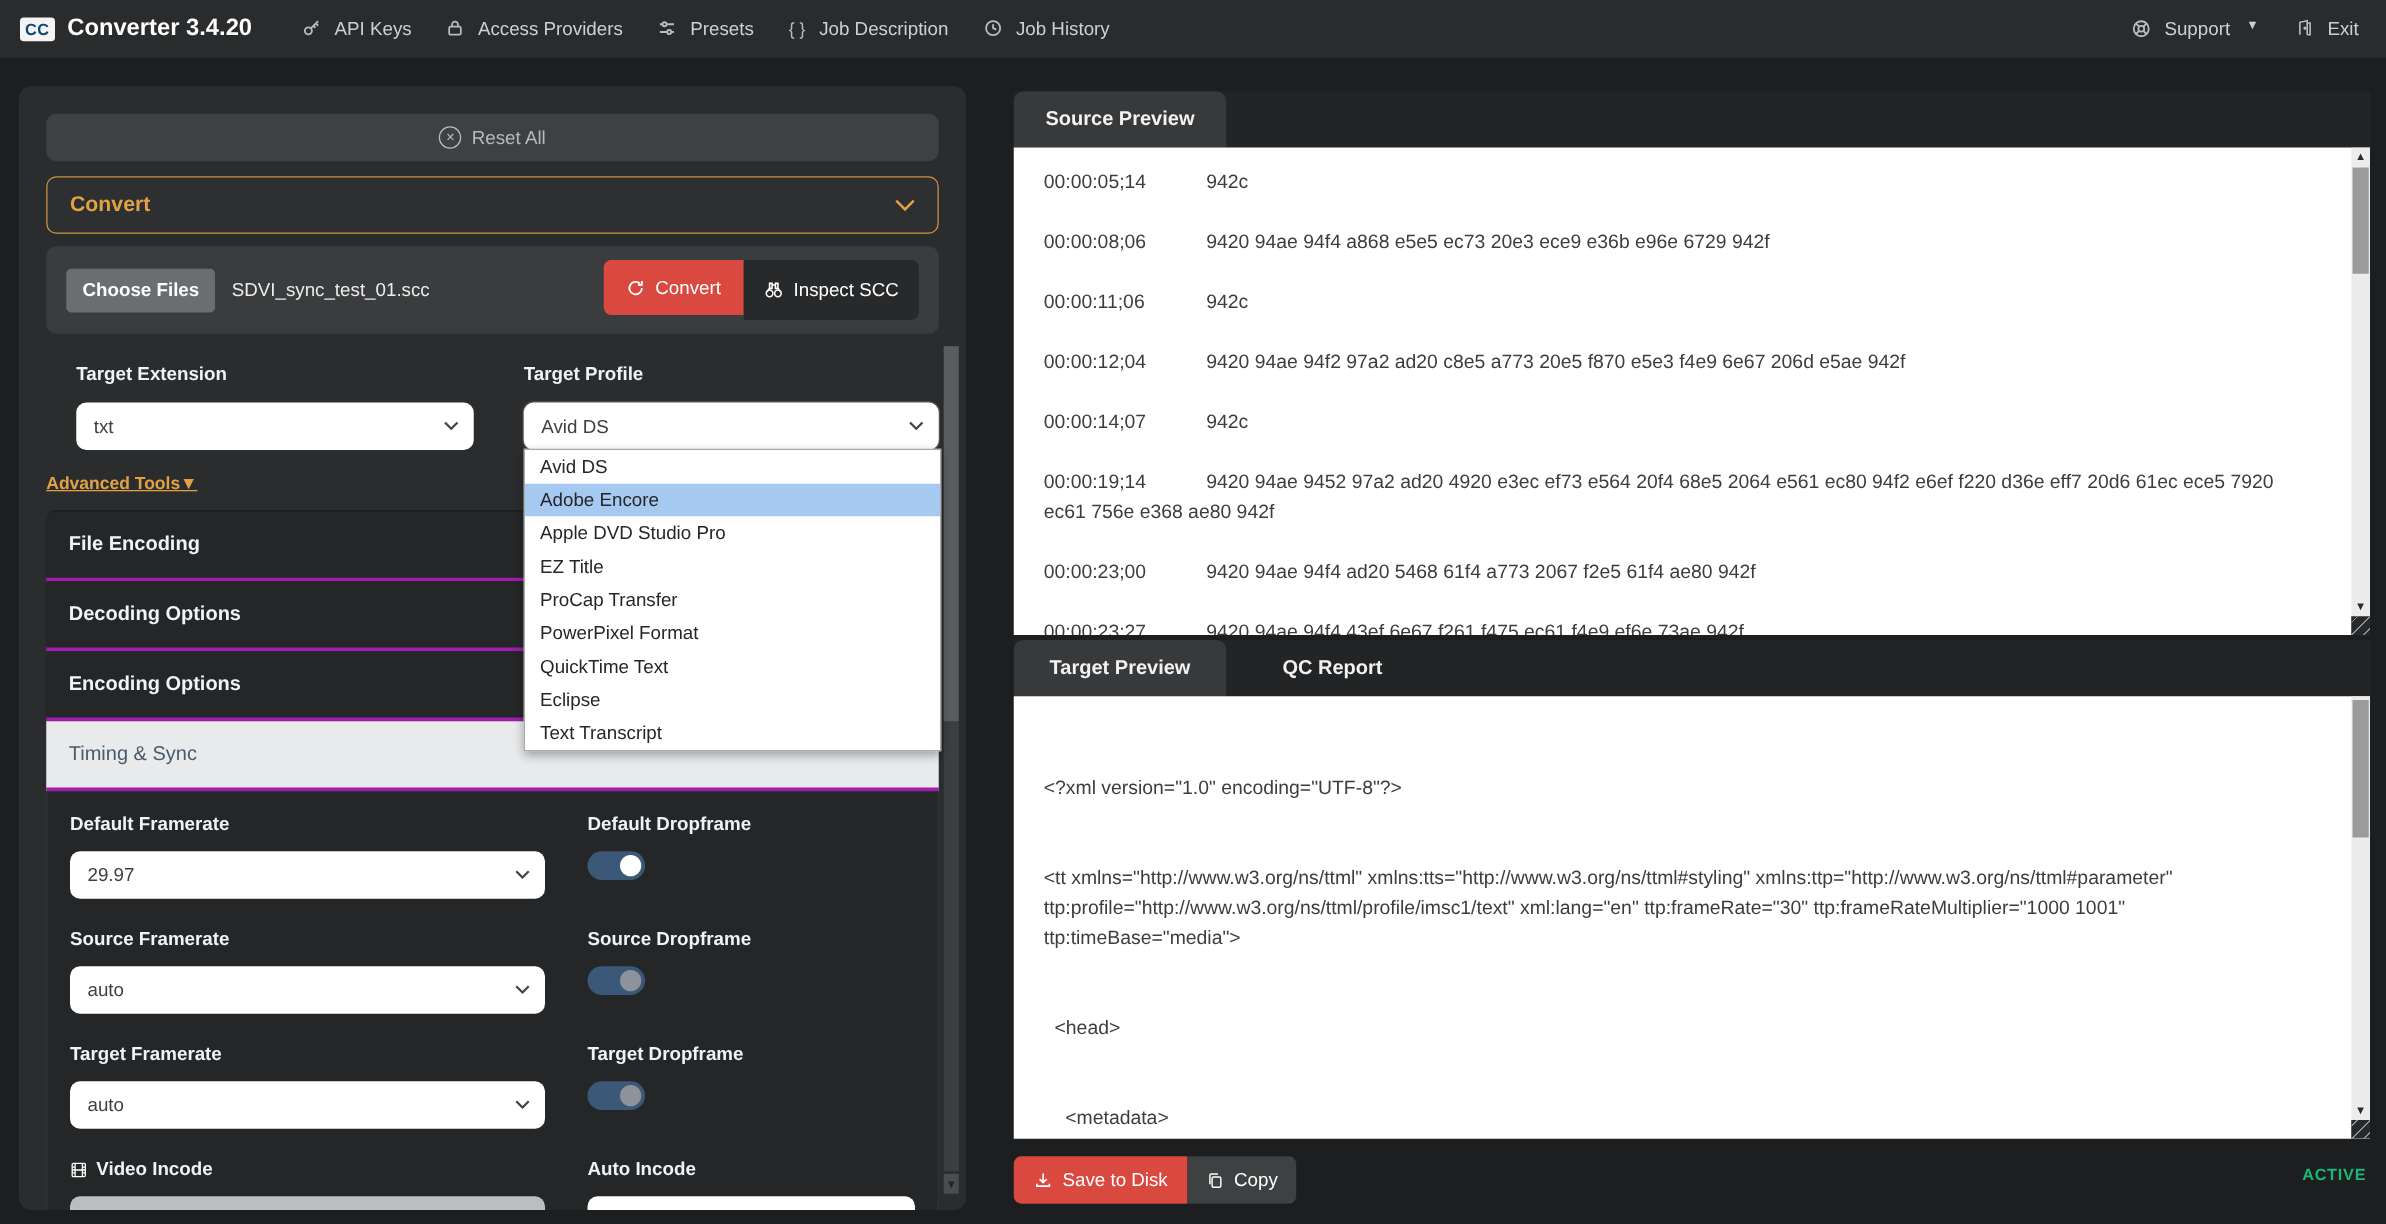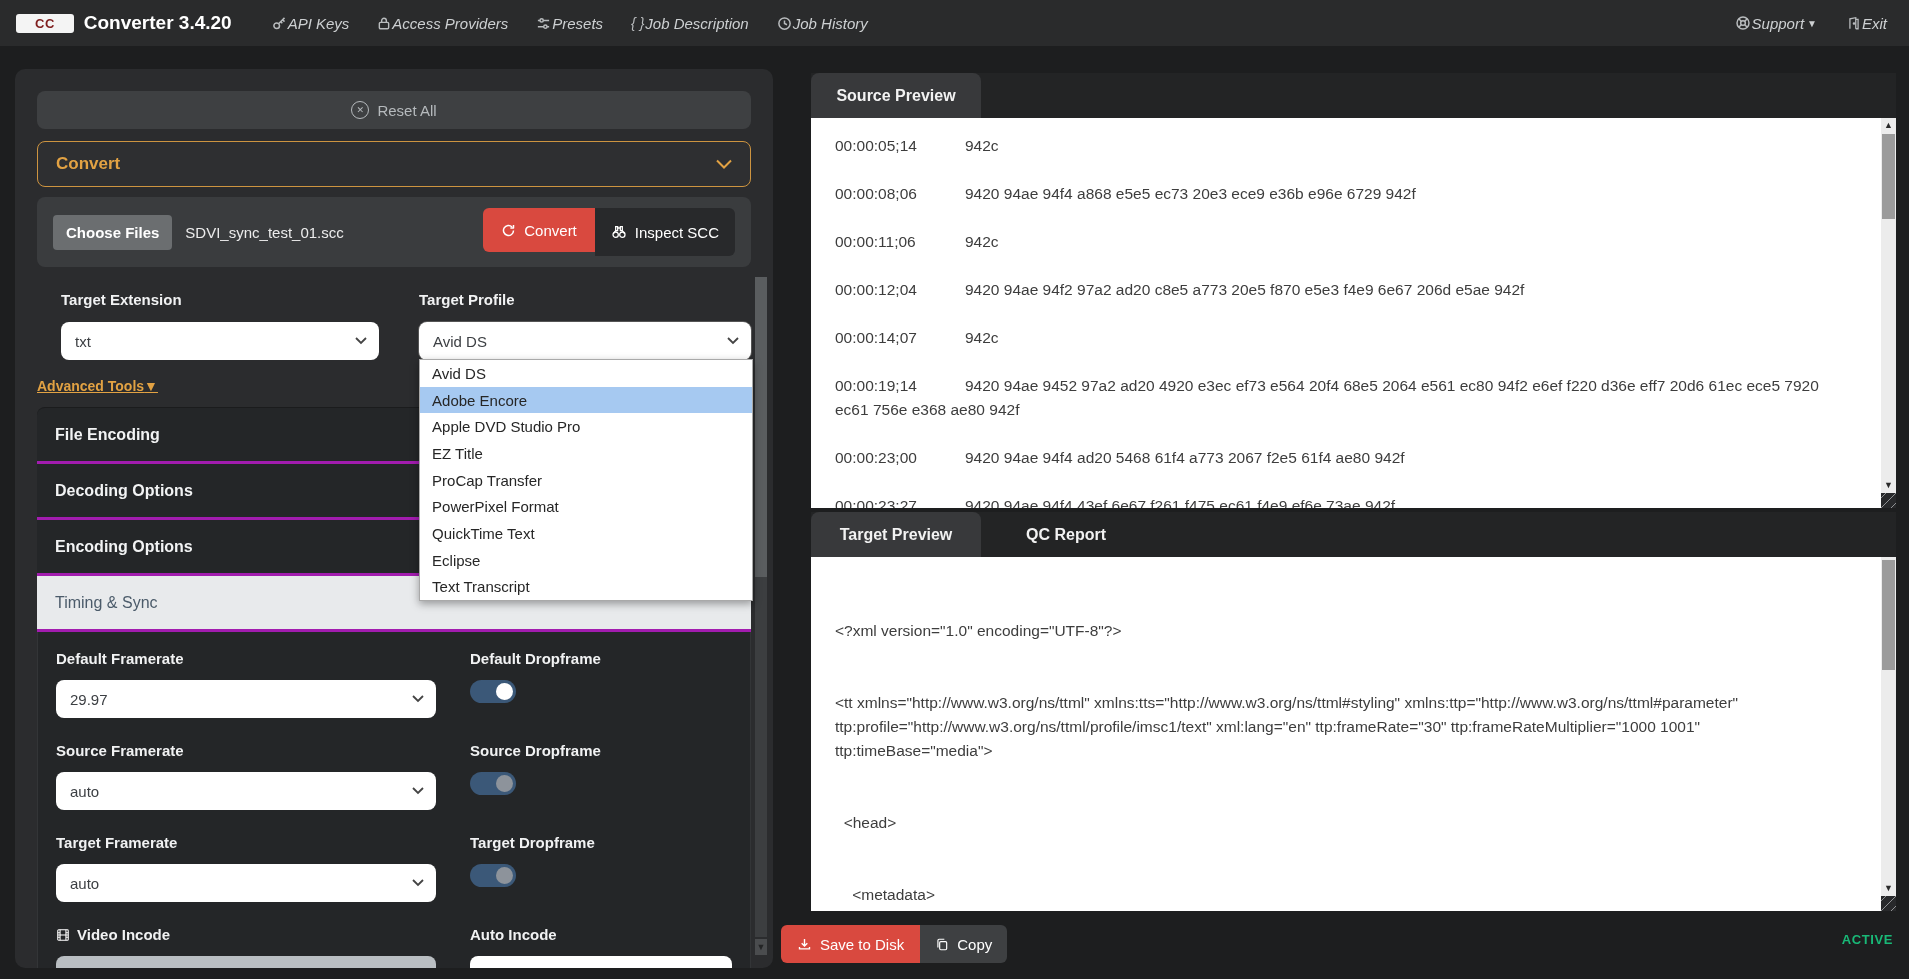--- a/index.html
+++ b/index.html
@@ -4,25 +4,25 @@
 <style>
   html,body{margin:0;padding:0;}
   body{
     width:1909px;height:979px;position:relative;overflow:hidden;
     background:#1d1e1f;font-family:"Liberation Sans",sans-serif;
     -webkit-font-smoothing:antialiased;
   }
   
   .navbar{position:absolute;left:0;top:0;width:1909px;height:46px;background:#2a2b2c;
     display:flex;align-items:center;padding:0 16px;box-sizing:border-box;gap:10px;}
-  .logo{background:#f4f4f4;color:#7f1d1d;font-weight:bold;font-size:13px;border-radius:3px;
-    padding:2px 19px;letter-spacing:.5px;}
+  .logo{background:#f4f4f4;color:#0c4a6e;font-weight:bold;font-size:13px;border-radius:3px;
+    padding:2px 4px;letter-spacing:.5px;}
   .brand{color:#ffffff;font-size:19px;font-weight:bold;margin-right:30px;}
   .nav-items{display:flex;align-items:center;gap:28px;}
-  .nav-item{color:#cdd0d2;font-size:15px;display:flex;align-items:center;gap:1px;cursor:pointer;font-style:italic;}
+  .nav-item{color:#cdd0d2;font-size:15px;display:flex;gap:11px;cursor:pointer;}
   .nav-item svg{stroke:#b9bcbe;}
   .nav-spacer{flex:1;}
   .nav-right{display:flex;align-items:center;gap:30px;margin-right:6px;}
   .caret{font-size:10px;color:#cdd0d2;margin-left:2px;}
   
   .card{position:absolute;left:15px;top:69px;width:758px;height:899px;background:#2b2c2e;
     border-radius:10px;overflow:hidden;padding:22px;box-sizing:border-box;}
   .reset-bar{height:38px;background:#3e4042;border-radius:8px;display:flex;align-items:center;
     justify-content:center;gap:8px;color:#b6babd;font-size:15px;cursor:pointer;}
   .reset-x{width:16px;height:16px;border:1px solid #b6babd;border-radius:50%;display:flex;
@@ -90,21 +90,21 @@
   .tc{display:inline-block;min-width:130px;}
   .xml{white-space:pre-wrap;line-height:24px;word-break:break-word;}
   
   .rscroll{position:absolute;right:0;top:0;bottom:0;width:15px;background:#ececec;}
   .rscroll .up{position:absolute;top:2px;left:0;width:15px;text-align:center;font-size:9px;color:#2a2a2a;}
   .rscroll .down{position:absolute;bottom:18px;left:0;width:15px;text-align:center;font-size:9px;color:#2a2a2a;}
   .rscroll .thumb{position:absolute;left:1px;width:13px;background:#9b9b9b;}
   .grip{position:absolute;right:0;bottom:0;width:15px;height:15px;background:#28292b;
     background-image:repeating-linear-gradient(315deg,transparent 0 3px,#8f9193 3px 4px,transparent 4px 7px);}
   
-  .footer{position:absolute;left:781px;top:925px;display:flex;text-align:right;}
+  .footer{position:absolute;left:811px;top:925px;display:flex;text-align:right;}
   .save-btn{background:#d9493f;color:#fff;font-size:15px;height:38px;display:flex;align-items:center;
     gap:8px;padding:0 16px;border-radius:6px 0 0 6px;cursor:pointer;}
   .copy-btn{background:#3e4042;color:#fff;font-size:15px;height:38px;display:flex;align-items:center;
     gap:8px;padding:0 15px;border-radius:0 6px 6px 0;cursor:pointer;}
   .active-label{position:absolute;right:16px;top:932px;color:#19b877;font-size:13px;font-weight:bold;
     letter-spacing:.6px;}
   svg{display:block;}
 </style>
 </head>
 <body>

